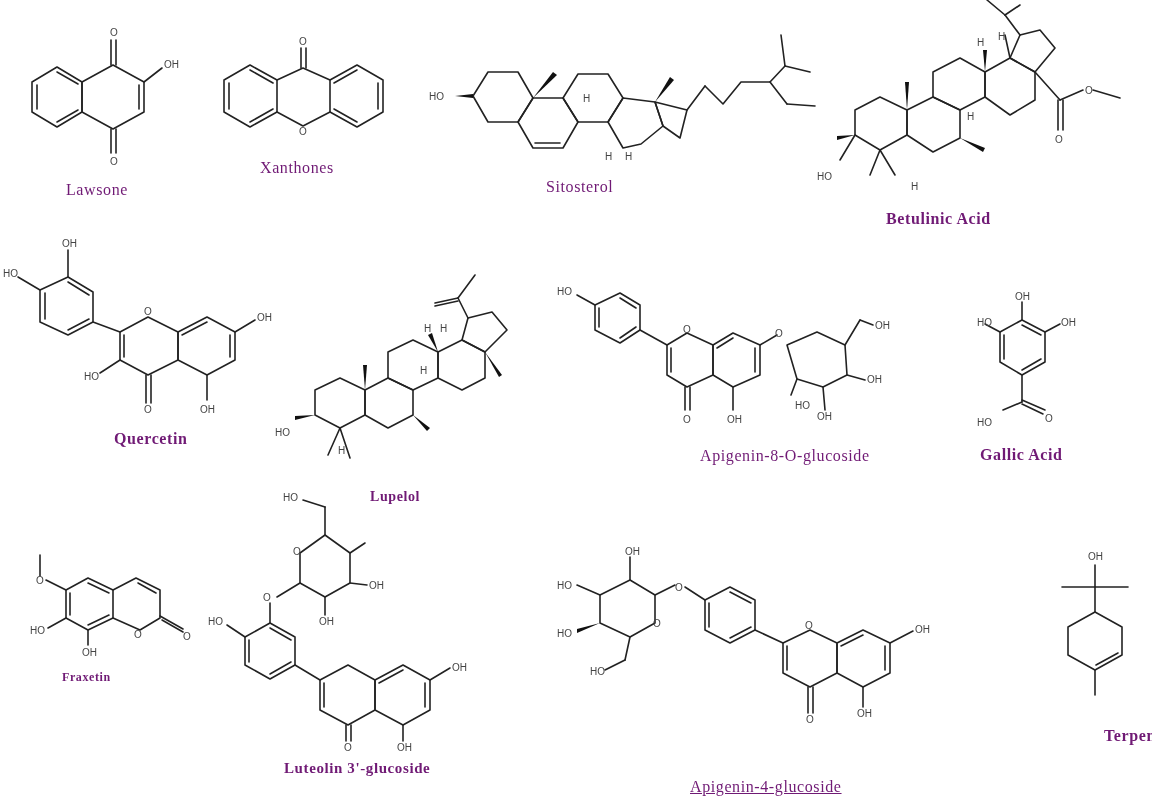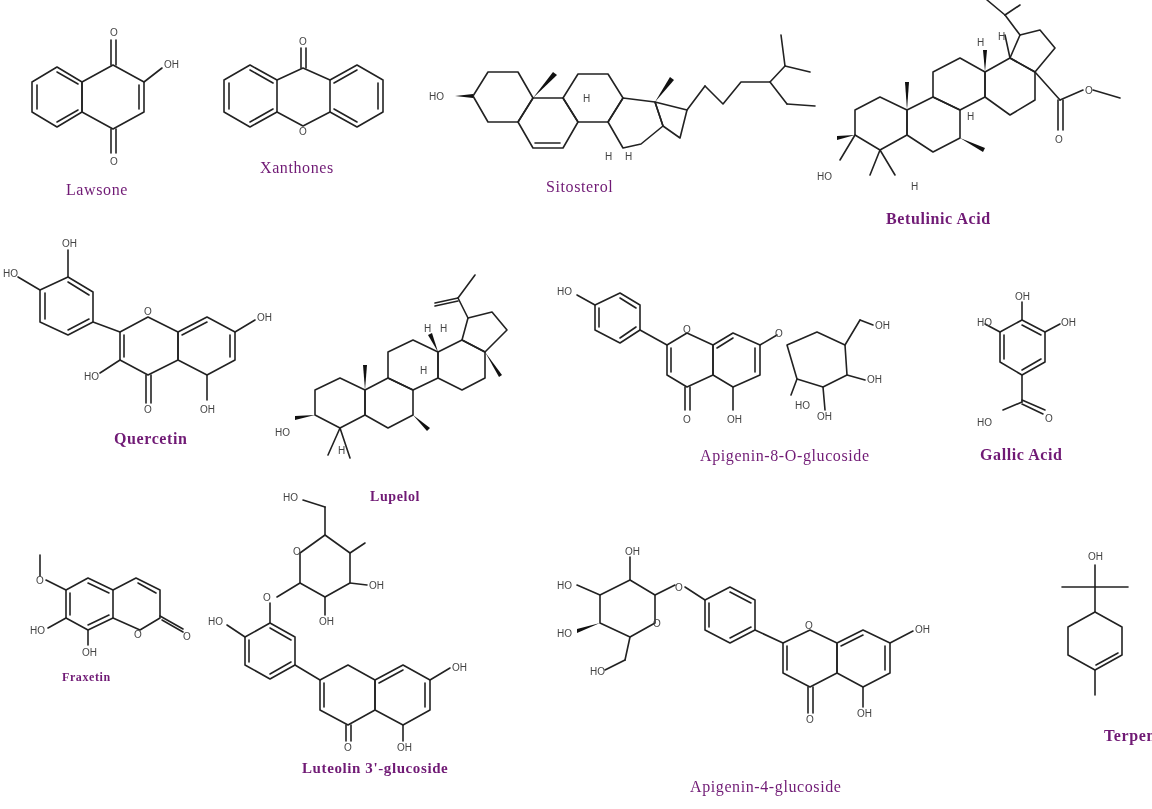--- a/index.html
+++ b/index.html
@@ -281,21 +281,21 @@
     <text x="88" y="70">O</text>
     <text x="164" y="104">OH</text>
     <text x="114" y="140">OH</text>
     <text x="58" y="116">O</text>
     <text x="3" y="140">HO</text>
     <text x="247" y="186">OH</text>
     <text x="139" y="266">O</text>
     <text x="192" y="266">OH</text>
   </svg>
 </div>
-<div class="label bold" style="left:284px;top:760px;font-size:15px;margin-left:18px;">Luteolin 3'-glucoside</div>
+<div class="label bold" style="left:284px;top:760px;font-size:15px;">Luteolin 3'-glucoside</div>
 
 <div class="compound" style="left:555px;top:545px;">
   <svg width="430" height="210">
     <polygon class="b" points="45,50 75,35 100,50 100,78 75,92 45,78"></polygon>
     <line class="b" x1="75" y1="35" x2="75" y2="12"></line>
     <line class="b" x1="45" y1="50" x2="22" y2="40"></line>
     <polygon class="w" points="45,78 22,88 22,84"></polygon>
     <line class="b" x1="75" y1="92" x2="70" y2="115"></line>
     <line class="b" x1="70" y1="115" x2="50" y2="125"></line>
     <line class="b" x1="100" y1="50" x2="120" y2="40"></line>
@@ -319,21 +319,21 @@
     <text x="120" y="46">O</text>
     <text x="2" y="92">HO</text>
     <text x="98" y="82">O</text>
     <text x="35" y="130">HO</text>
     <text x="250" y="84">O</text>
     <text x="360" y="88">OH</text>
     <text x="251" y="178">O</text>
     <text x="302" y="172">OH</text>
   </svg>
 </div>
-<div class="label bold" style="left:690px;top:778px;font-weight:normal;">Apigenin-4-glucoside</div>
+<div class="label bold" style="left:690px;top:778px;font-weight:normal;text-decoration:underline;">Apigenin-4-glucoside</div>
 
 <div class="compound" style="left:1050px;top:545px;">
   <svg width="90" height="180">
     <line class="b" x1="45" y1="20" x2="45" y2="42"></line>
     <line class="b" x1="12" y1="42" x2="78" y2="42"></line>
     <line class="b" x1="45" y1="42" x2="45" y2="67"></line>
     <polygon class="b" points="45,67 72,82 72,110 45,125 18,110 18,82"></polygon>
     <line class="b" x1="68" y1="108" x2="46" y2="120"></line>
     <line class="b" x1="45" y1="125" x2="45" y2="150"></line>
     <text x="38" y="15">OH</text>

